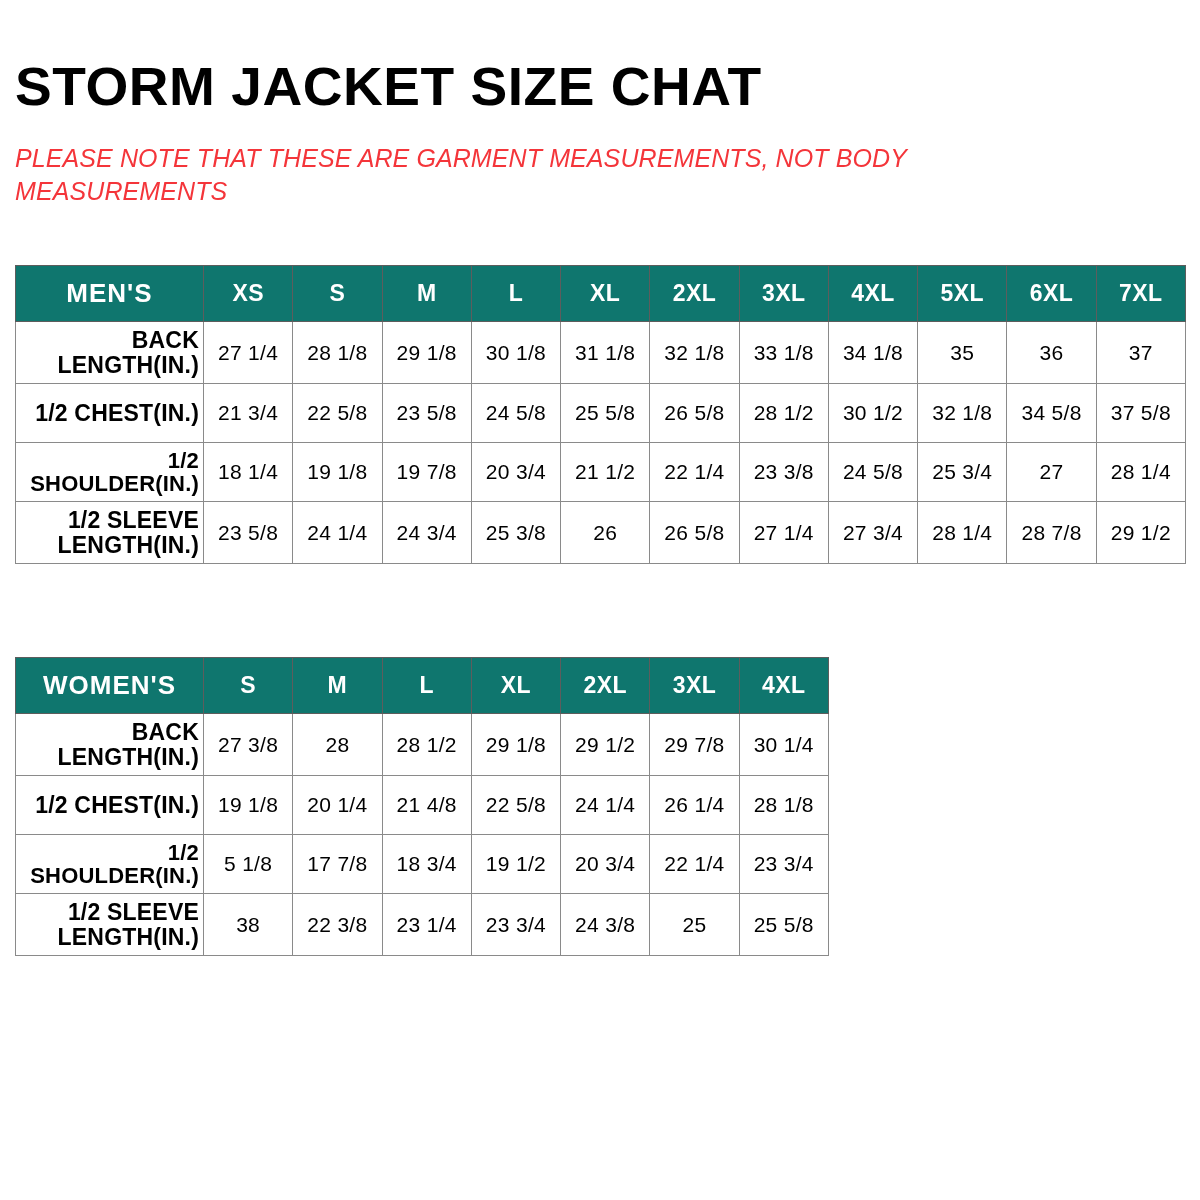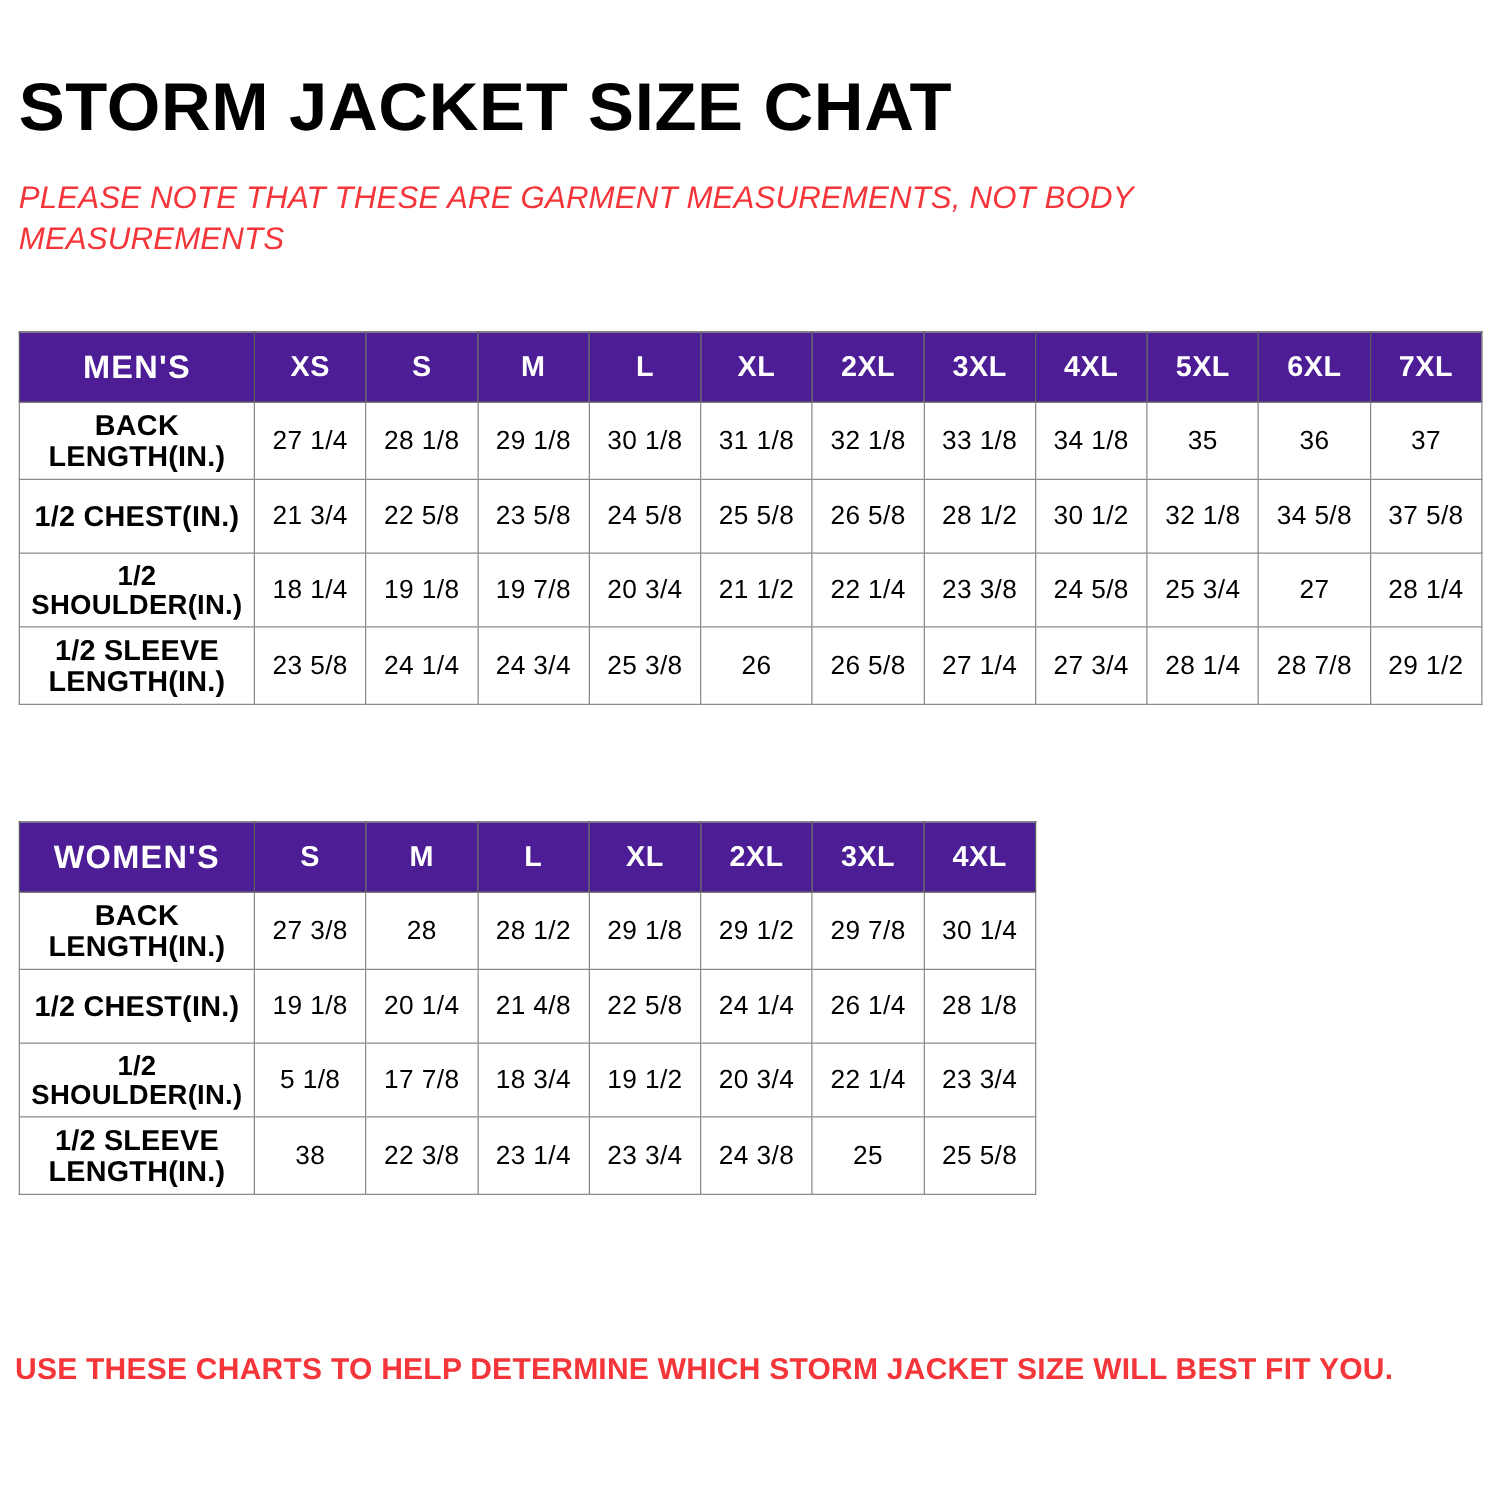--- a/index.html
+++ b/index.html
@@ -76,39 +76,40 @@
   .sizetable td, .sizetable th {
     border: 1px solid #8a8a8a;
     padding: 0;
     text-align: center;
     vertical-align: middle;
     color: #000000;
     font-family: "Liberation Sans", sans-serif;
   }
 
   .sizetable thead th {
-    background: #4c1d95;
+    background: #0f766e;
     color: #ffffff;
     font-weight: bold;
     font-size: 23px;
     height: 55px;
     border-color: #5d5d5d;
     letter-spacing: 0.4px;
   }
   .sizetable thead th.corner {
     font-size: 26px;
     letter-spacing: 1px;
   }
 
   .sizetable tbody td.rowlabel {
     font-weight: bold;
     font-size: 23px;
     line-height: 1.05;
     padding: 2px 4px;
     letter-spacing: 0.2px;
+    text-align: right;
   }
   .sizetable tbody td.rowlabel.tight {
     font-size: 22px;
     margin-top: 29px;
   }
   .sizetable tbody td.val {
     font-size: 21px;
     font-weight: normal;
     letter-spacing: 0.3px;
   }
@@ -289,15 +290,14 @@
           <td class="val">22 3/8</td>
           <td class="val">23 1/4</td>
           <td class="val">23 3/4</td>
           <td class="val">24 3/8</td>
           <td class="val">25</td>
           <td class="val">25 5/8</td>
         </tr>
       </tbody>
   </table>
 
-  <p class="notice-bottom">USE THESE CHARTS TO HELP DETERMINE WHICH STORM JACKET  SIZE WILL BEST FIT YOU.</p>
 
 </div>
 
 </body></html>

